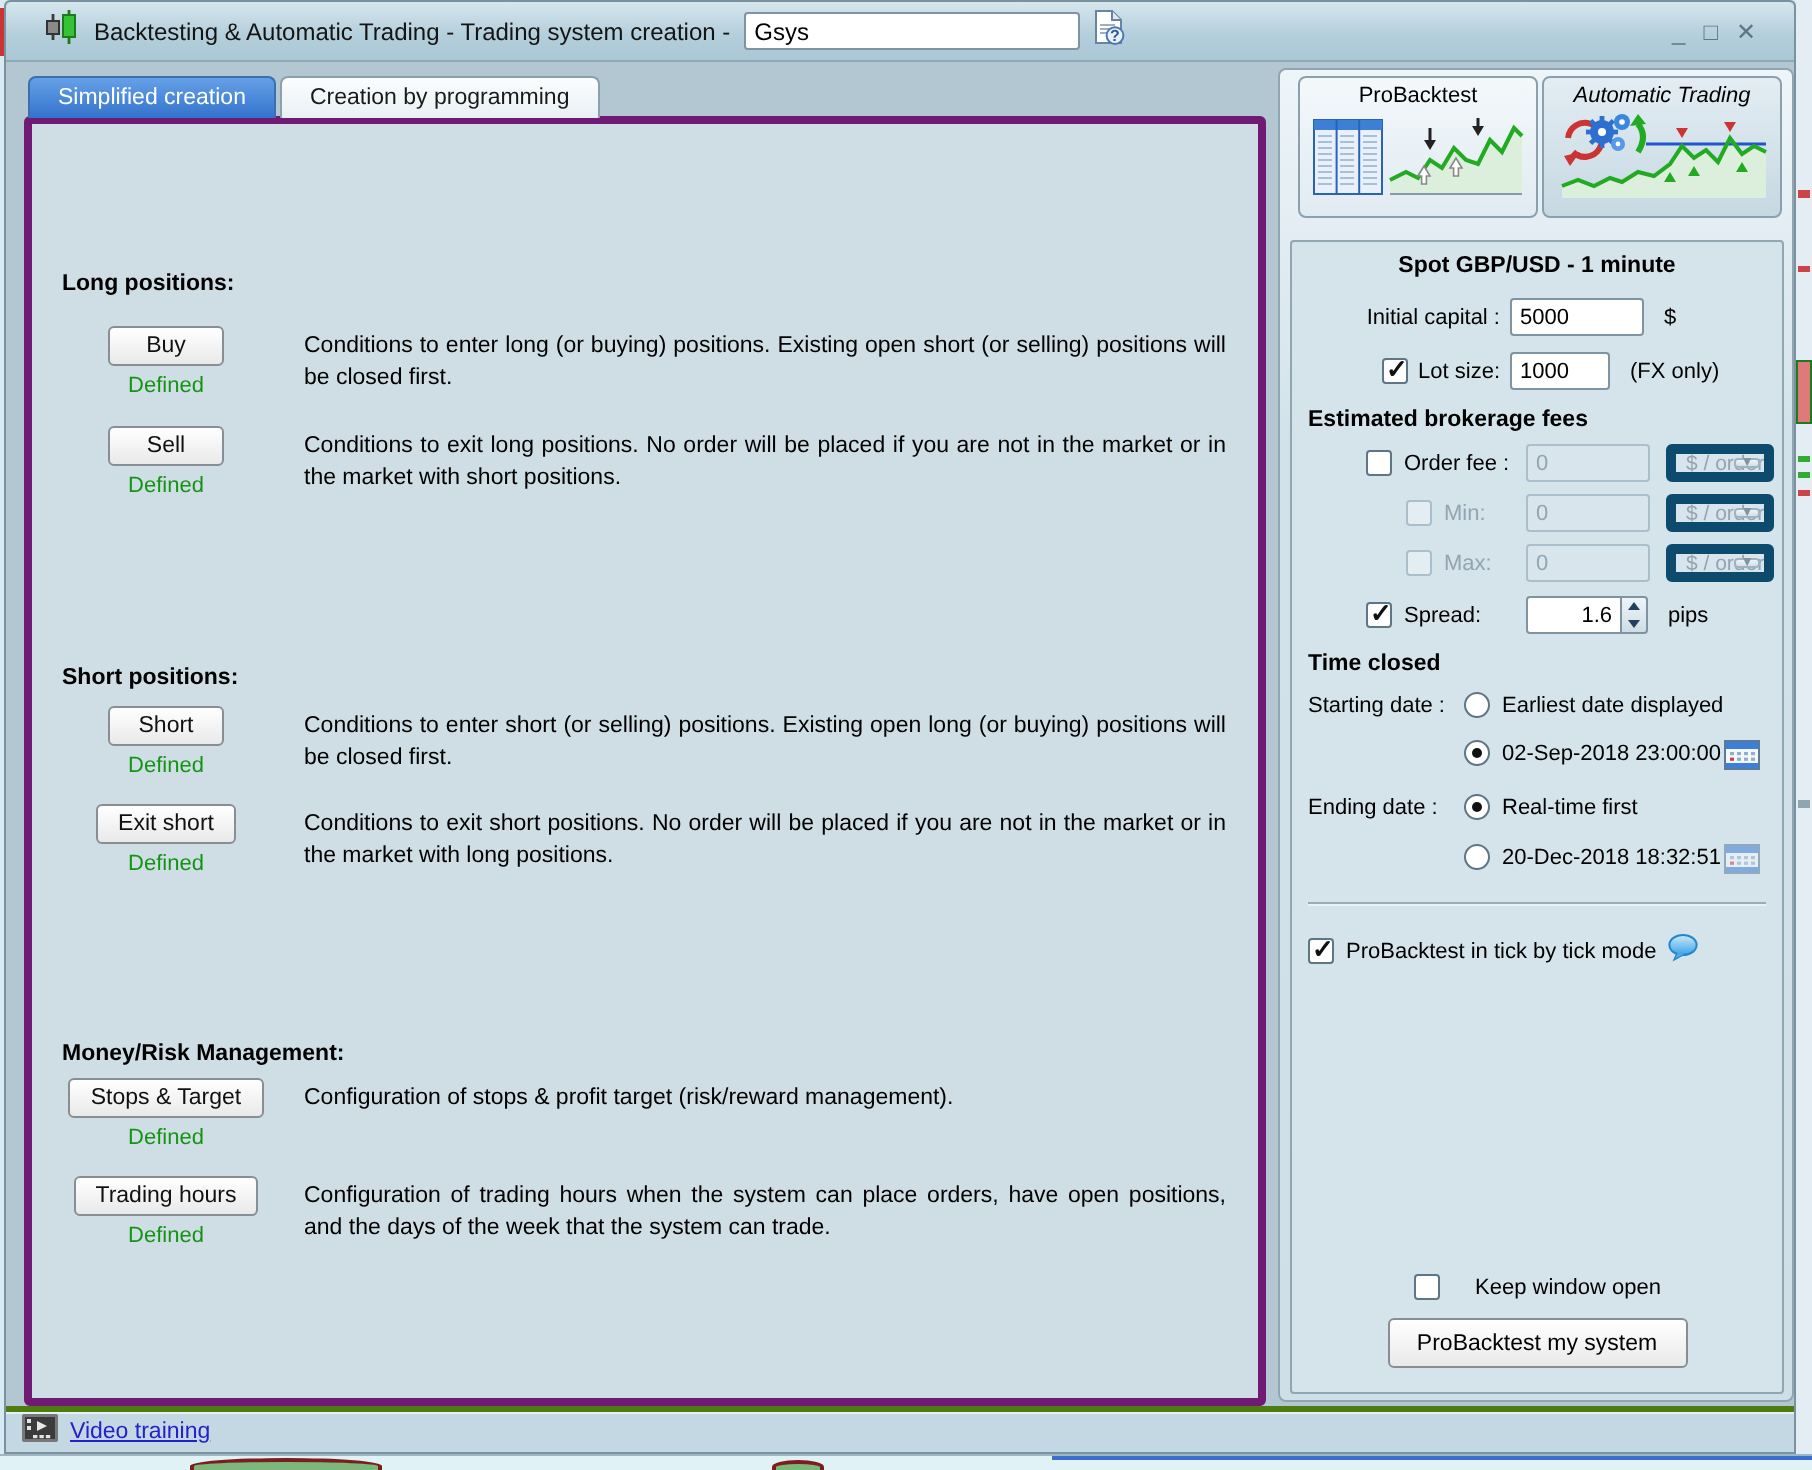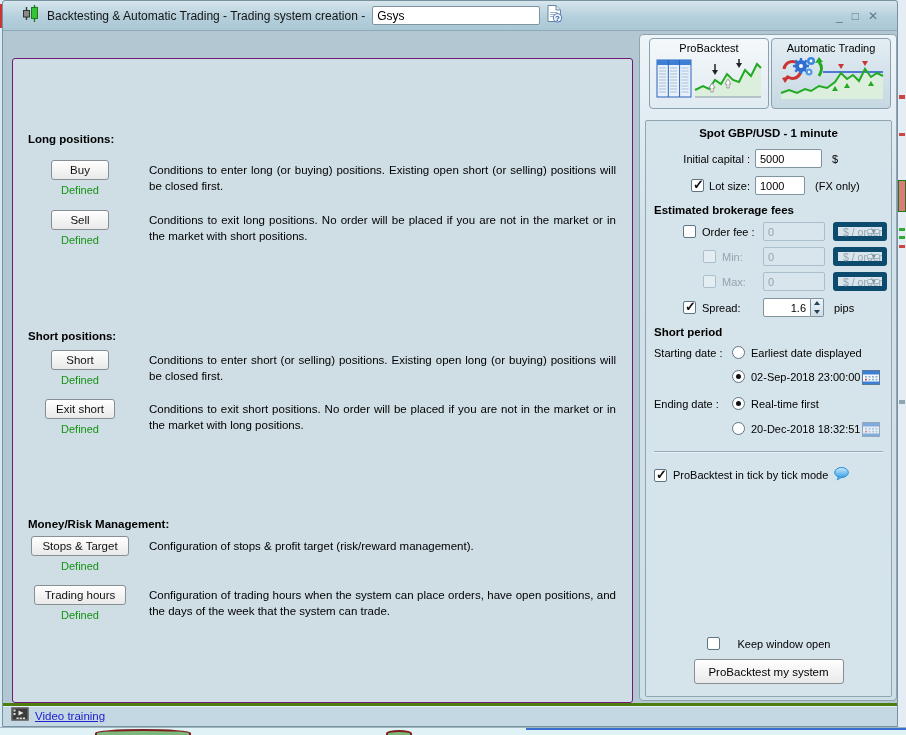--- a/index.html
+++ b/index.html
@@ -49,21 +49,21 @@
     display: flex; align-items: center;
     border: 1px solid #8aa0ae; border-bottom: none; border-radius: 4px 4px 0 0;
     white-space: nowrap;
   }
   .tab.active { background: linear-gradient(#66a0e6, #3273cd); color: #fff; border-color: #3d6fae; }
   .tab.inactive { background: linear-gradient(#fbfdfe, #e9f0f4); color: #1a1a1a; margin-left: 2px; }
 
   
   .left-panel {
     position: absolute; left: 9px; top: 57px; width: 621px; height: 645px;
-    background: #cfdde4; border: 1px solid #701a75; border-radius: 3px;
+    background: #cfdde4; border: 4px solid #701a75; border-radius: 3px;
   }
   .section-heading { position: absolute; left: 15px; font-size: 11.5px; font-weight: bold; }
   .lrow { position: absolute; left: 12px; right: 16px; display: flex; align-items: flex-start; }
   .btncol { width: 110px; flex: none; display: flex; flex-direction: column; align-items: center; }
   .pbtn {
     background: linear-gradient(#ffffff, #e9e9e9);
     border: 1px solid #878f94; border-radius: 3px;
     font-family: "Liberation Sans", sans-serif; font-size: 11.5px; color: #111;
     padding: 3px 10px; min-width: 58px; cursor: pointer; white-space: nowrap;
   }
@@ -76,21 +76,21 @@
     background: linear-gradient(#eef5f9, #d3e2ea 28%, #cfdfe7);
     border: 1px solid #8fa5b2; border-radius: 4px;
   }
   .rtabs { display: flex; gap: 2px; padding: 3px 3px 0 9px; }
   .rtab {
     width: 120px; height: 71px; border: 1px solid #8aa0ae; border-radius: 4px;
     display: flex; flex-direction: column; align-items: center; padding-top: 3px;
     font-size: 11px; cursor: pointer;
   }
   .rtab.selected { background: linear-gradient(#f4f8fb, #e0ebf1); }
-  .rtab.unselected { background: linear-gradient(#e3edf3, #c6d8e2); }
+  .rtab.unselected { background: linear-gradient(#e3edf3, #c6d8e2); font-style: italic; }
   .rtab-label { margin-bottom: 1px; }
 
   .inner {
     position: absolute; left: 5px; right: 4px; top: 85px; bottom: 3px;
     background: #d5e3ea; border: 1px solid #90a6b3; border-radius: 2px;
     padding: 6px 8px; font-size: 11px;
   }
   .instrument { text-align: center; font-weight: bold; font-size: 11.5px; margin-top: 0; }
   .frow { display: flex; align-items: center; }
   .cap-row { margin-top: 10px; }
@@ -210,20 +210,24 @@
         <text x="10.5" y="16.6" font-size="8" font-family="Liberation Sans" font-weight="bold" fill="#2a5a9a" text-anchor="middle">?</text>
       </svg>
     </span>
     <span class="win-controls">
       <span>_</span>
       <span>□</span>
       <span>✕</span>
     </span>
   </div>
 
+  <div class="tabs-left">
+    <div class="tab active">Simplified creation</div>
+    <div class="tab inactive">Creation by programming</div>
+  </div>
 
   <div class="left-panel">
 
     <div class="section-heading" style="top:74px">Long positions:</div>
     <div class="lrow" style="top:101px">
       <div class="btncol">
         <button class="pbtn">Buy</button>
         <div class="defined" style="color:#149414">Defined</div>
       </div>
       <div class="desc">Conditions to enter long (or buying) positions. Existing open short (or selling) positions will be closed first.</div>
@@ -429,21 +433,21 @@
                 <span class="tri-up"></span>
               </span>
             <span class="sb">
                 <span class="tri-down"></span>
               </span>
           </span>
         </span>
         <span class="unit">pips</span>
       </div>
 
-      <div class="tp-h">Short period</div>
+      <div class="tp-h">Time closed</div>
 
       <div class="date-row" style="margin-top:8px">
         <span class="date-label">Starting date :</span>
         <span class="radio"></span>
         <span class="rlabel">Earliest date displayed</span>
       </div>
       <div class="date-row" style="margin-top:11px">
         <span class="indent78"></span>
         <span class="radio sel"></span>
         <span class="rlabel">02-Sep-2018 23:00:00</span>

